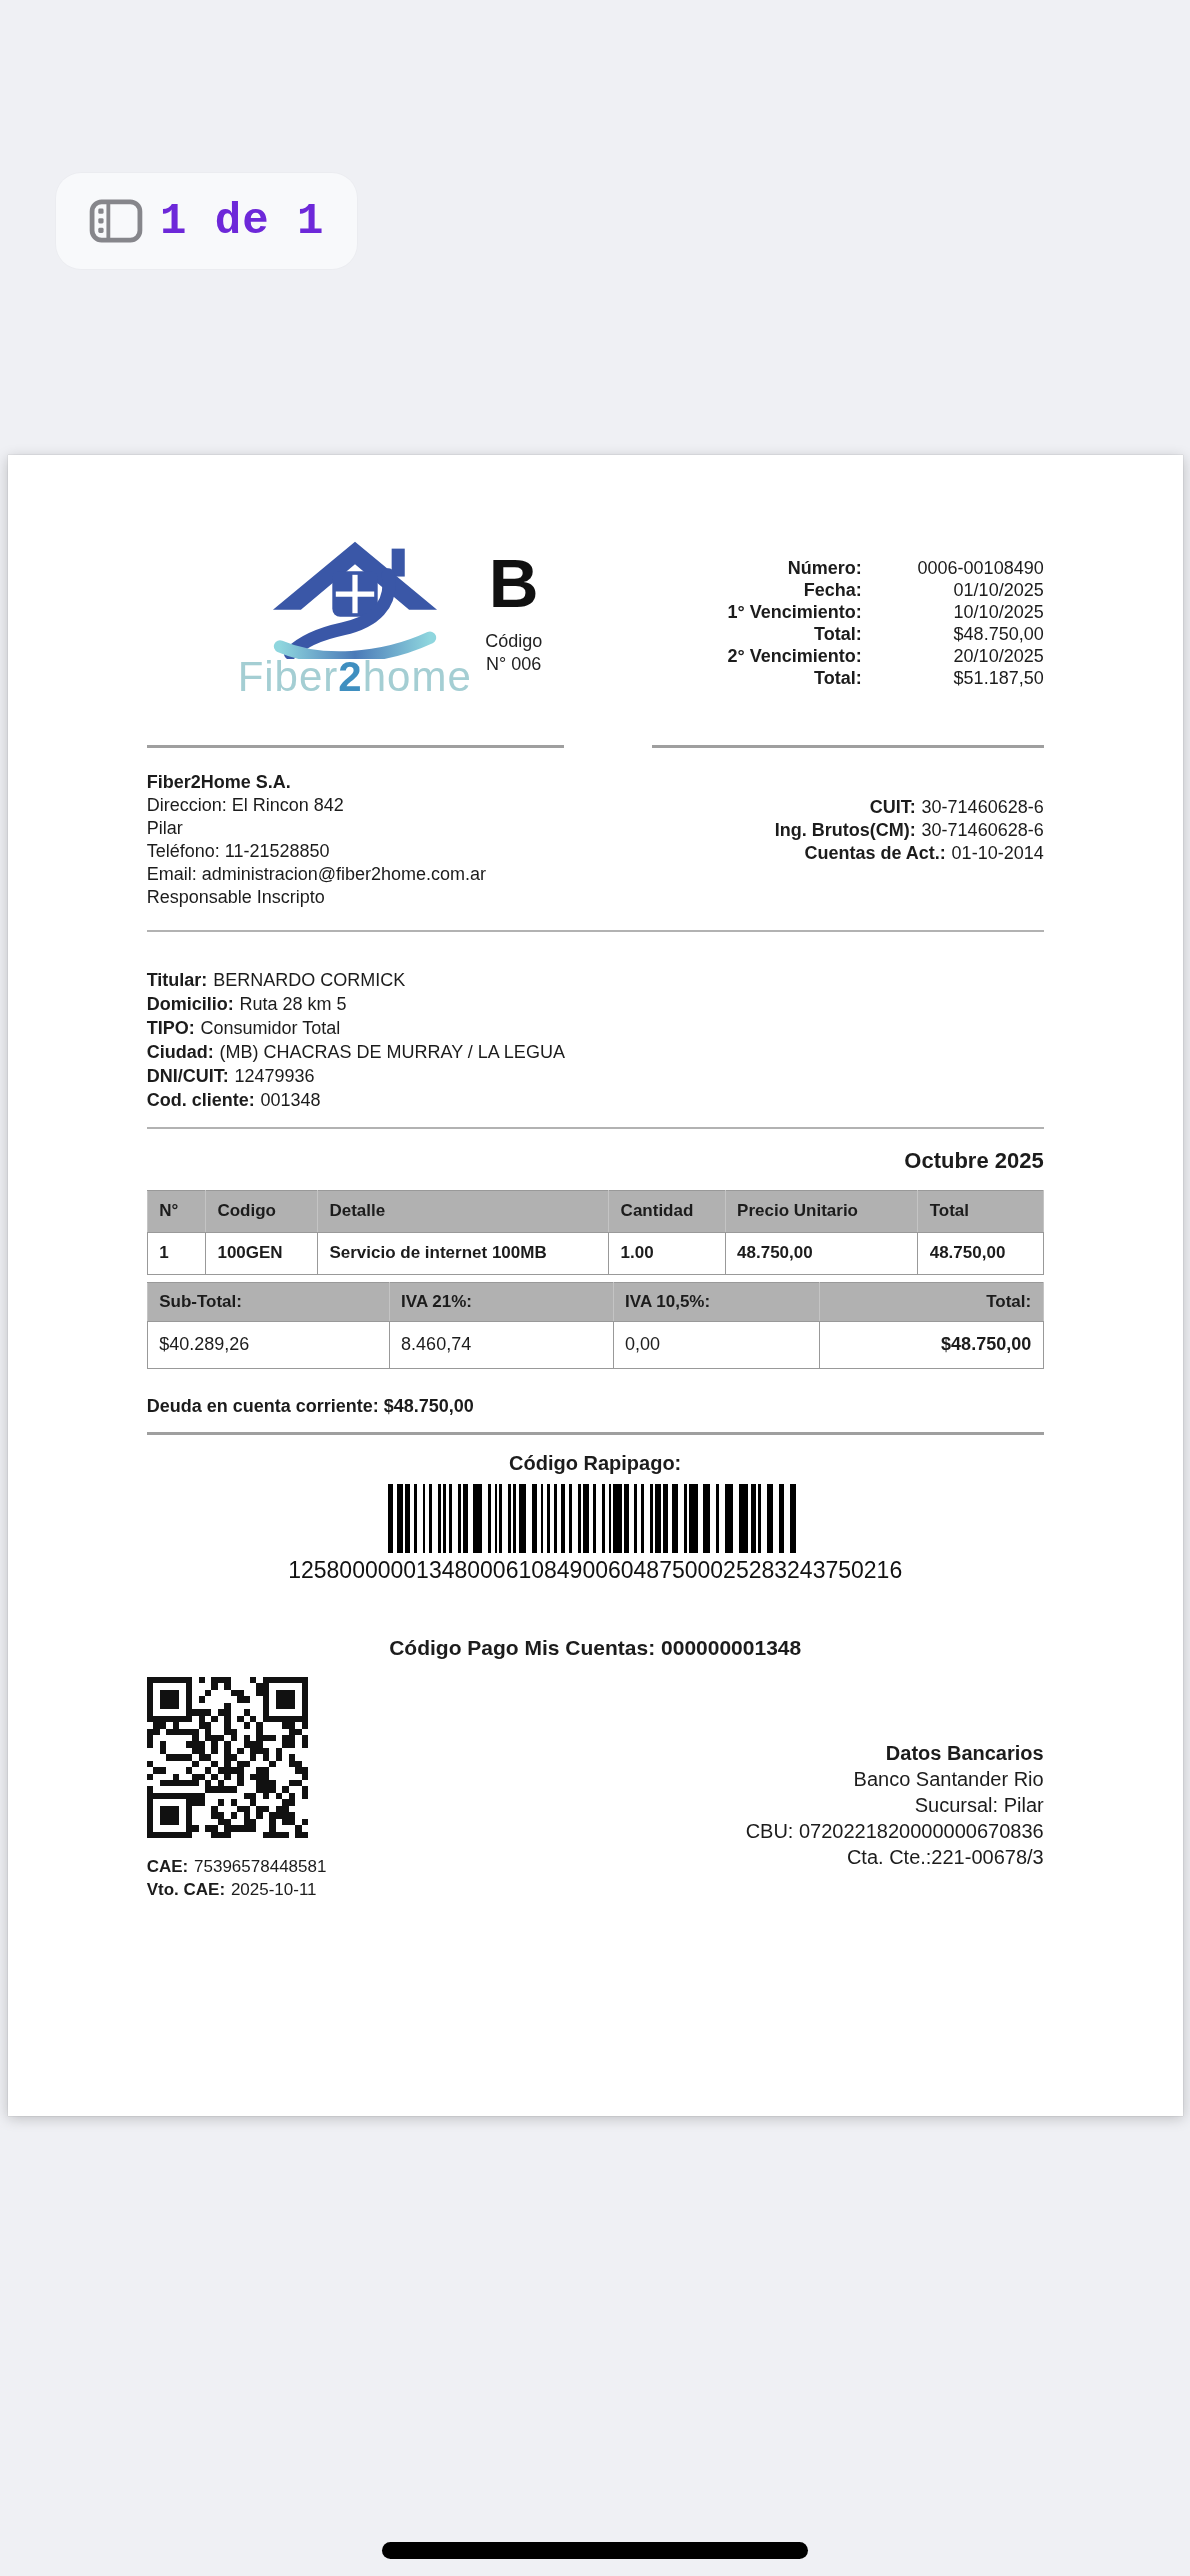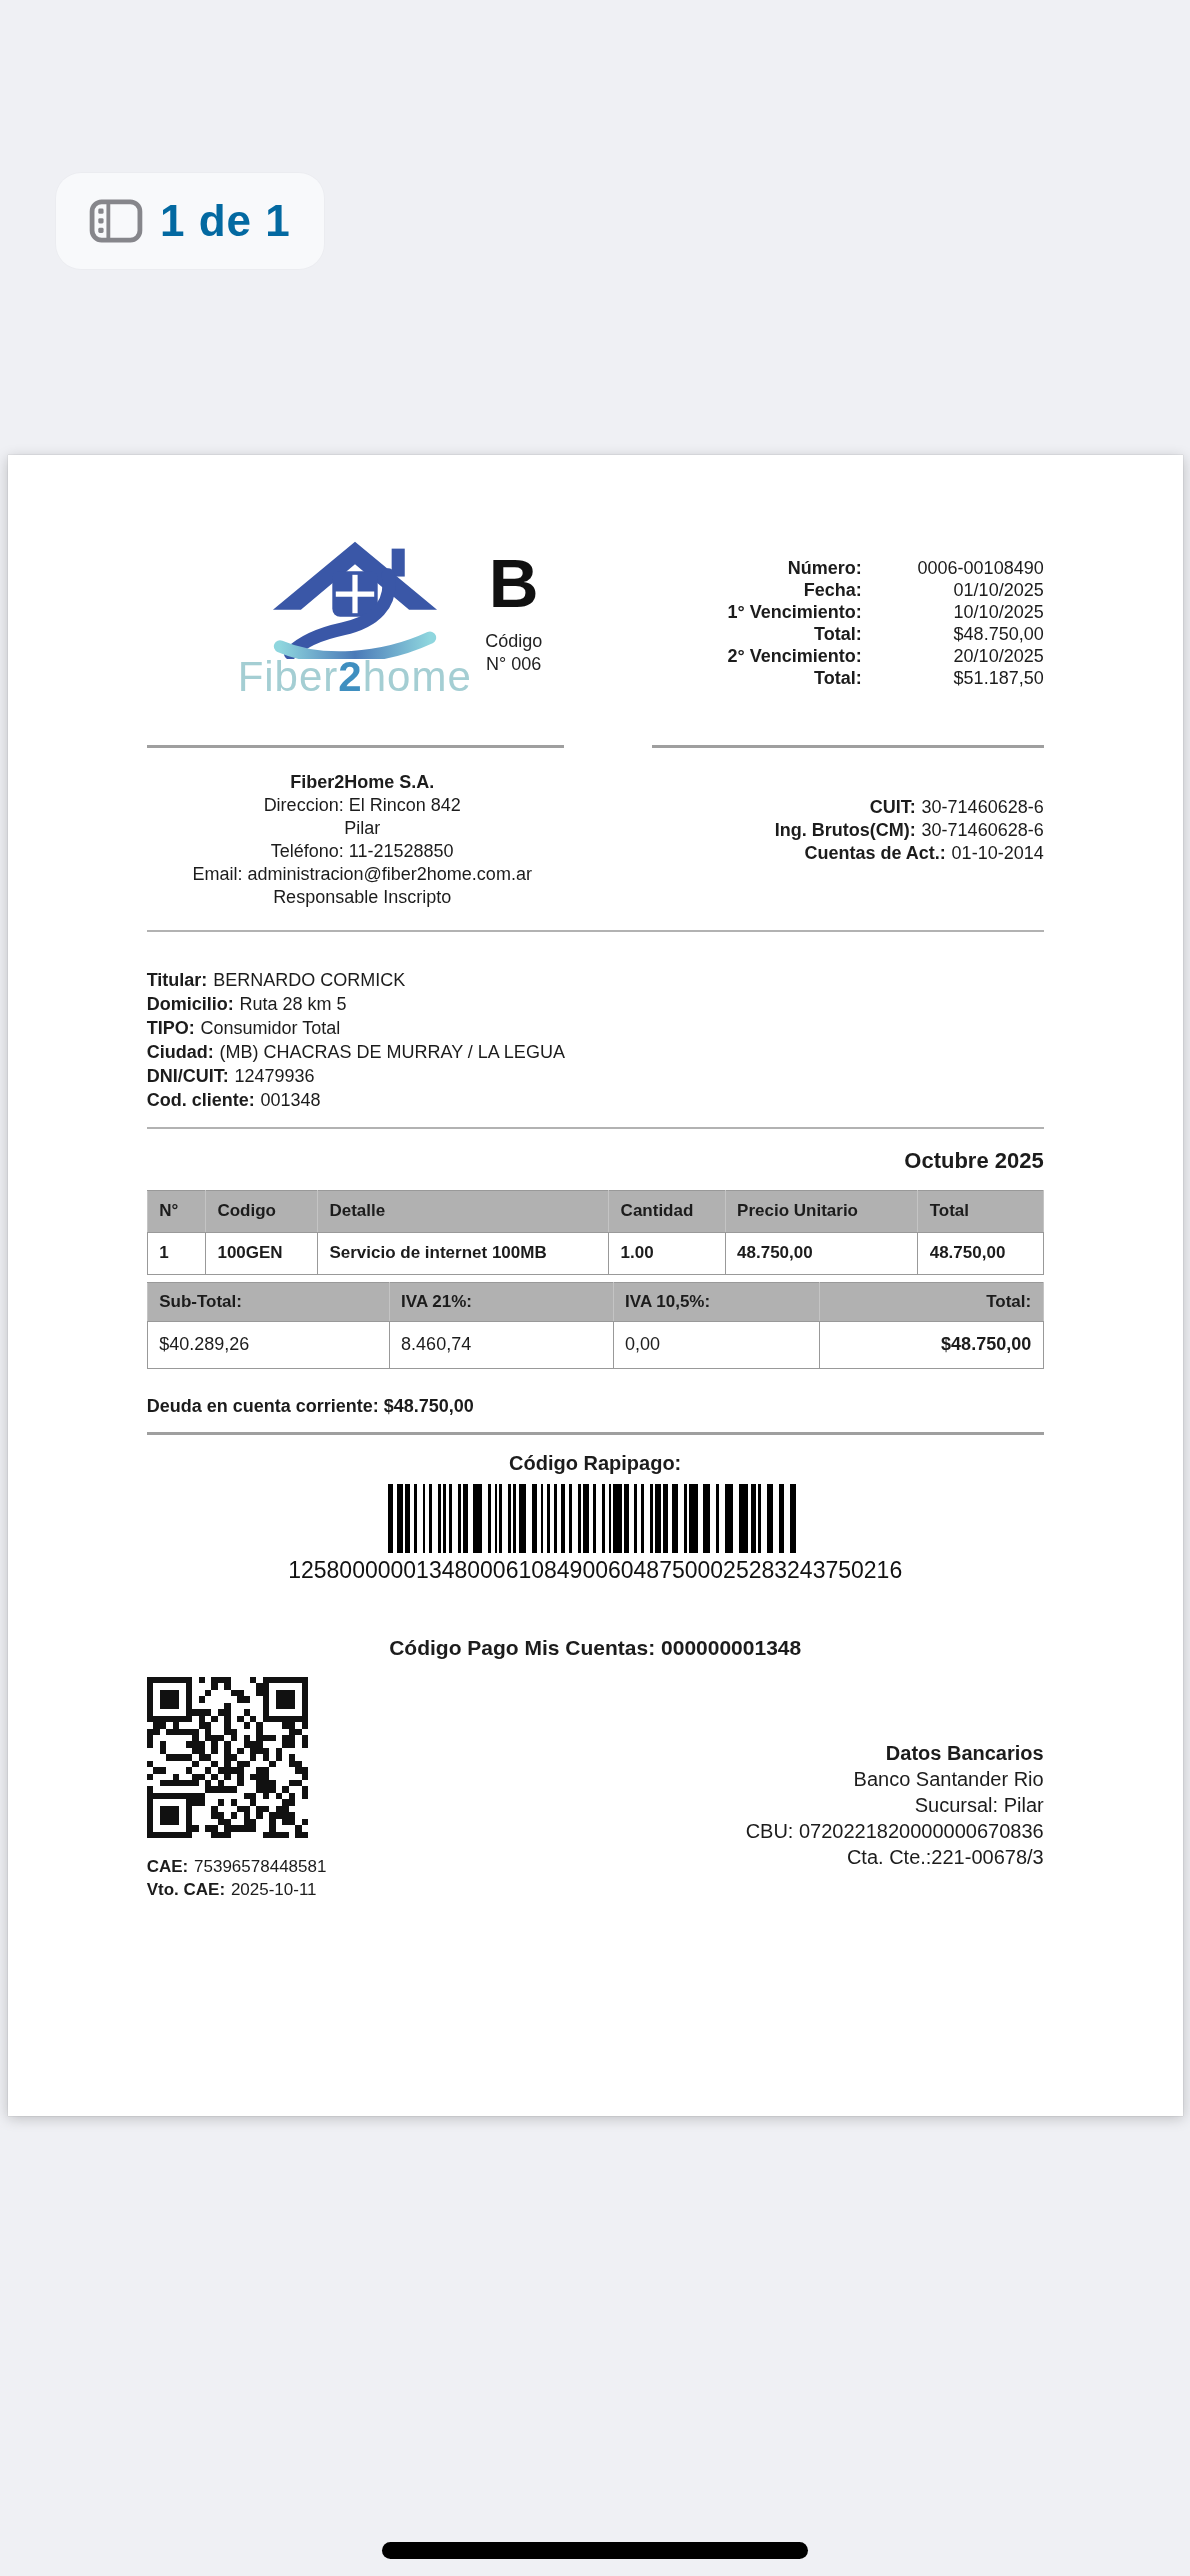--- a/index.html
+++ b/index.html
@@ -16,21 +16,21 @@
   .page-badge{
     position:absolute;left:56px;top:173px;
     height:96px;padding:0 33px;
     background:#f8f9fb;
     border-radius:25px;
     display:flex;align-items:center;gap:17px;
     box-shadow:0 0 0 1px rgba(0,0,0,0.015);
   }
   .page-badge svg{display:block;}
   .page-badge .label{
-    font-size:44px;font-weight:700;color:#0369a1;letter-spacing:1px;
+    font-size:44px;font-weight:700;color:#6d28d9;letter-spacing:1px;font-family:Liberation Mono, monospace;
   }
   
   .sheet{
     position:absolute;left:7.7px;top:455px;
     width:1175px;height:1661px;
     background:#ffffff;
     box-shadow:0 2.9px 13.4px rgba(0,0,0,0.22), 0 0 1px rgba(0,0,0,0.25);
     box-sizing:border-box;
     padding:81px 139px 0 139px;
   }
@@ -50,21 +50,21 @@
   .hdr-fields span{font-size:18px;line-height:22px;text-align:right;}
   
   .divider-row{display:flex;margin-top:25px;}
   .divider-row .seg1{width:417px;height:2.9px;background:#9f9f9f;}
   .divider-row .gapmid{width:88px;}
   .divider-row .seg2{flex:1;height:2.9px;background:#9f9f9f;}
   .divider{height:1.9px;background:#b2b2b2;}
   .divider.heavy{height:2.9px;background:#9f9f9f;}
   
   .comp-row{display:flex;justify-content:space-between;margin-top:23px;}
-  .company{width:431px;text-align:center;font-size:18px;line-height:23px;}
+  .company{width:431px;font-size:18px;line-height:23px;}
   .company .cname{font-weight:700;}
   .taxblock{text-align:right;font-size:18px;line-height:23px;padding-top:25px;}
   .taxblock b{font-weight:700;}
   
   .cust-row{display:flex;padding:13.4px 0 15.3px 0;margin-top:23px;flex-direction:column;}
   .cust-left{width:340px;font-size:18px;line-height:24px;}
   .cust-right{flex:1;font-size:18px;line-height:24px;}
   .kv b{font-weight:700;margin-right:5.8px;}
   
   .period{Text-align:center;text-align:right;font-size:22px;font-weight:700;margin:19px 0 15.3px 0;}

